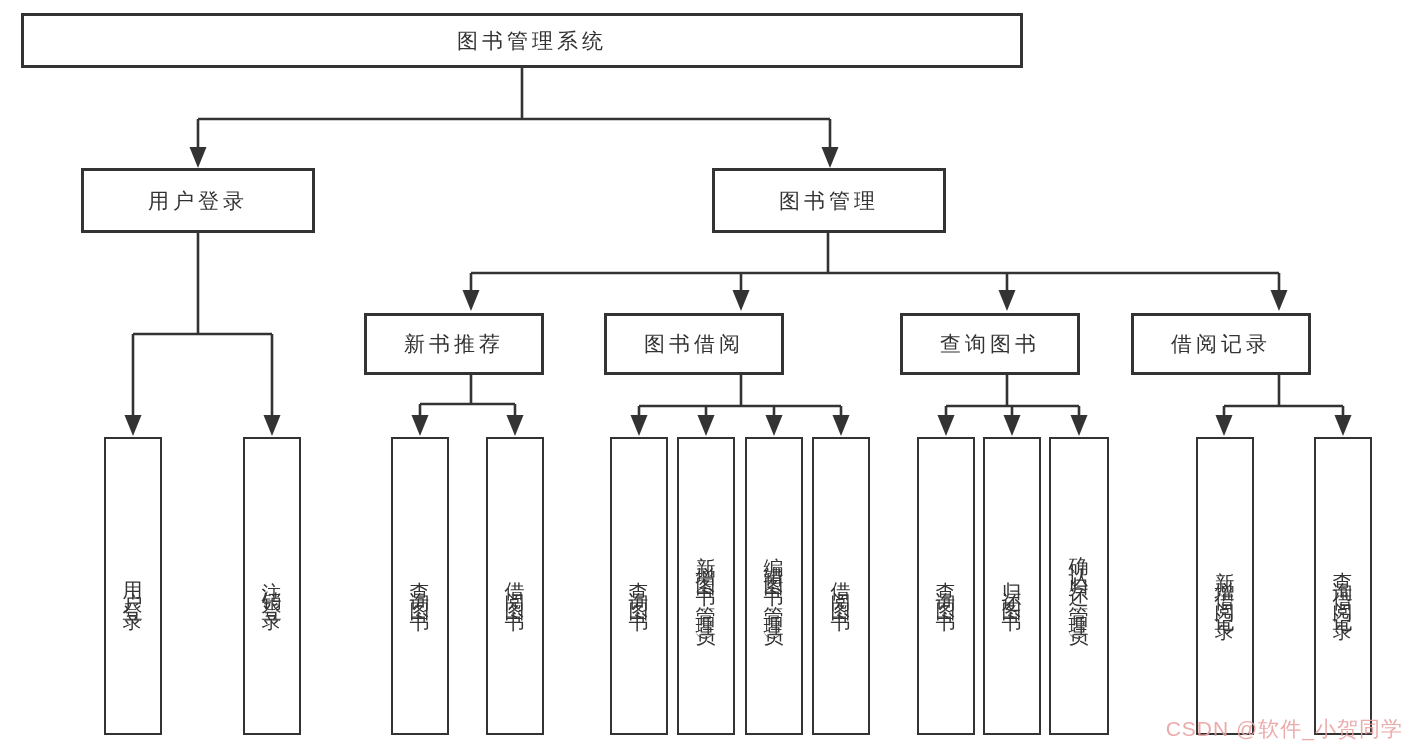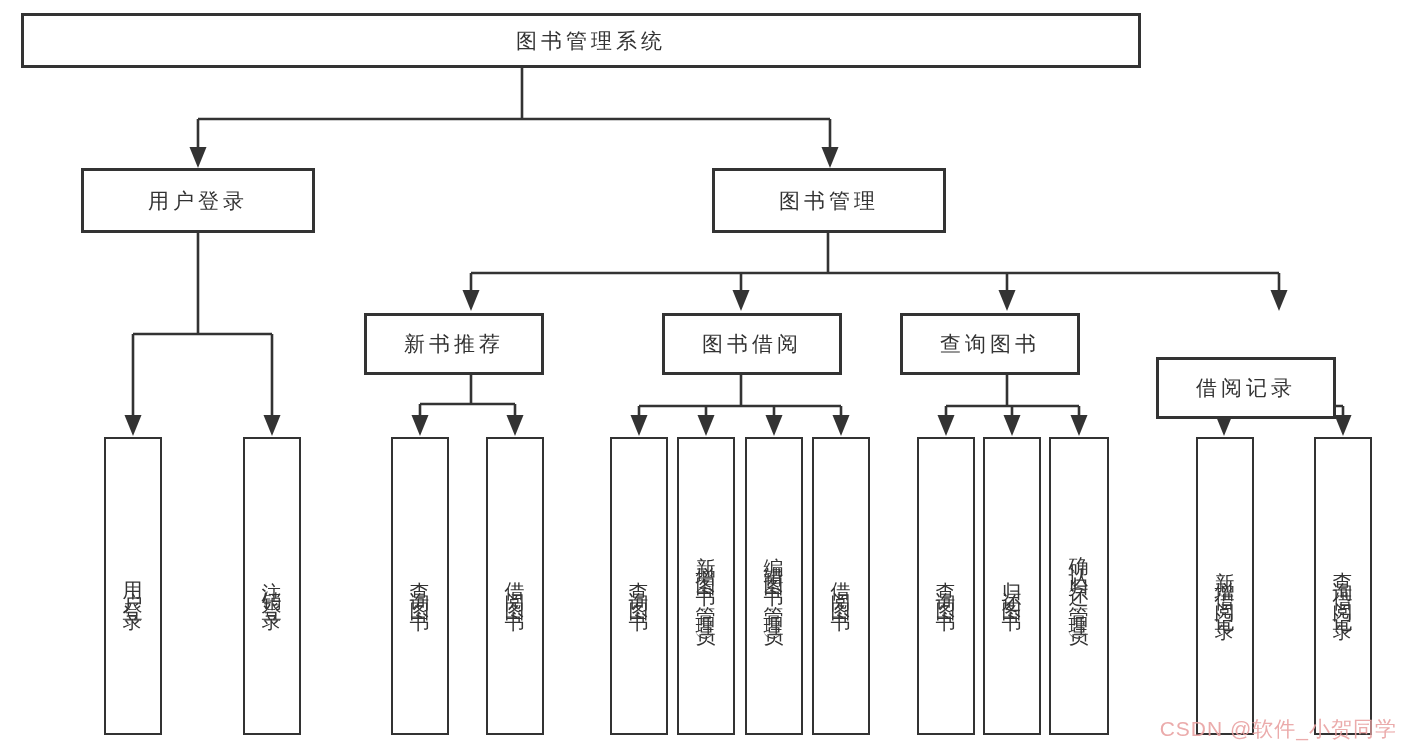--- a/index.html
+++ b/index.html
@@ -13,50 +13,50 @@
   .stage { position: absolute; left: 0; top: 0; width: 1405px; height: 747px; background: var(--background, #fff); }
   .connector { position: absolute; left: 0; top: 0; width: 1405px; height: 747px; pointer-events: none; }
   .connector path { stroke: var(--line, #333); stroke-width: 2.6; fill: none; }
   .connector polygon { fill: var(--line, #333); stroke: none; }
   .node {
     position: absolute; background: #fff;
     border: 3px solid var(--border, #333);
     display: flex; align-items: center; justify-content: center;
   }
   .h-label { font-size: 21px; letter-spacing: 4px; white-space: nowrap; color: var(--text, #333); }
-  .root { left: 21px; top: 13px; width: 1120px; height: 55px; padding-left: 20px; }
+  .root { left: 21px; top: 13px; width: 1002px; height: 55px; padding-left: 20px; }
   .lv1 { top: 168px; height: 65px; width: 234px; }
   .lv1-0 { left: 81px; }
   .lv1-1 { left: 712px; }
   .lv2 { top: 313px; height: 62px; width: 180px; }
   .lv2-0 { left: 364px; }
-  .lv2-1 { left: 662px; }
+  .lv2-1 { left: 604px; }
   .lv2-2 { left: 900px; }
-  .lv2-3 { left: 1156px; margin-top: 44px; }
+  .lv2-3 { left: 1131px; }
   .leaf { top: 437px; height: 298px; width: 58px; border-width: 2.5px; }
   .leaf .v-label {
     writing-mode: vertical-rl; text-orientation: mixed;
     font-size: 20px; letter-spacing: 10px; line-height: 1.1;
     color: var(--text, #333); white-space: nowrap;
   }
   .leaf-0  { left: 104px; }
   .leaf-1  { left: 243px; }
   .leaf-2  { left: 391px; }
   .leaf-3  { left: 486px; }
   .leaf-4  { left: 610px; }
   .leaf-5  { left: 677px; }
   .leaf-6  { left: 745px; }
   .leaf-7  { left: 812px; }
   .leaf-8  { left: 917px; }
   .leaf-9  { left: 983px; }
   .leaf-10 { left: 1049px; width: 60px; }
   .leaf-11 { left: 1196px; }
   .leaf-12 { left: 1314px; }
   .watermark {
-    position: absolute; right: 8px; bottom: 4px;
+    position: absolute; right: 2px; bottom: 4px;
     font-size: 21px; letter-spacing: 1px;
     color: var(--watermark, #e9a2a2);
     opacity: 0.9; z-index: 5; white-space: nowrap;
   }
 </style>
 </head>
 <body>
 
 <div class="stage">
 

